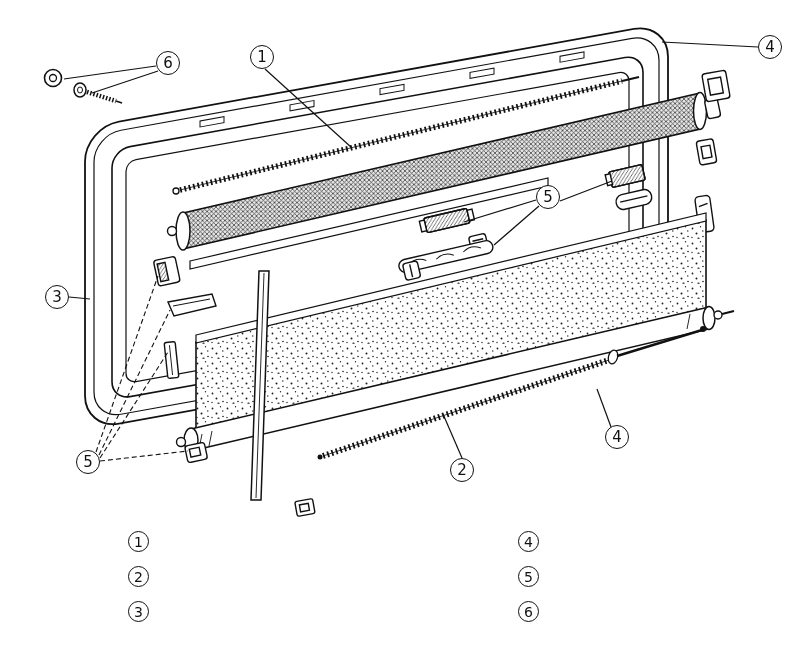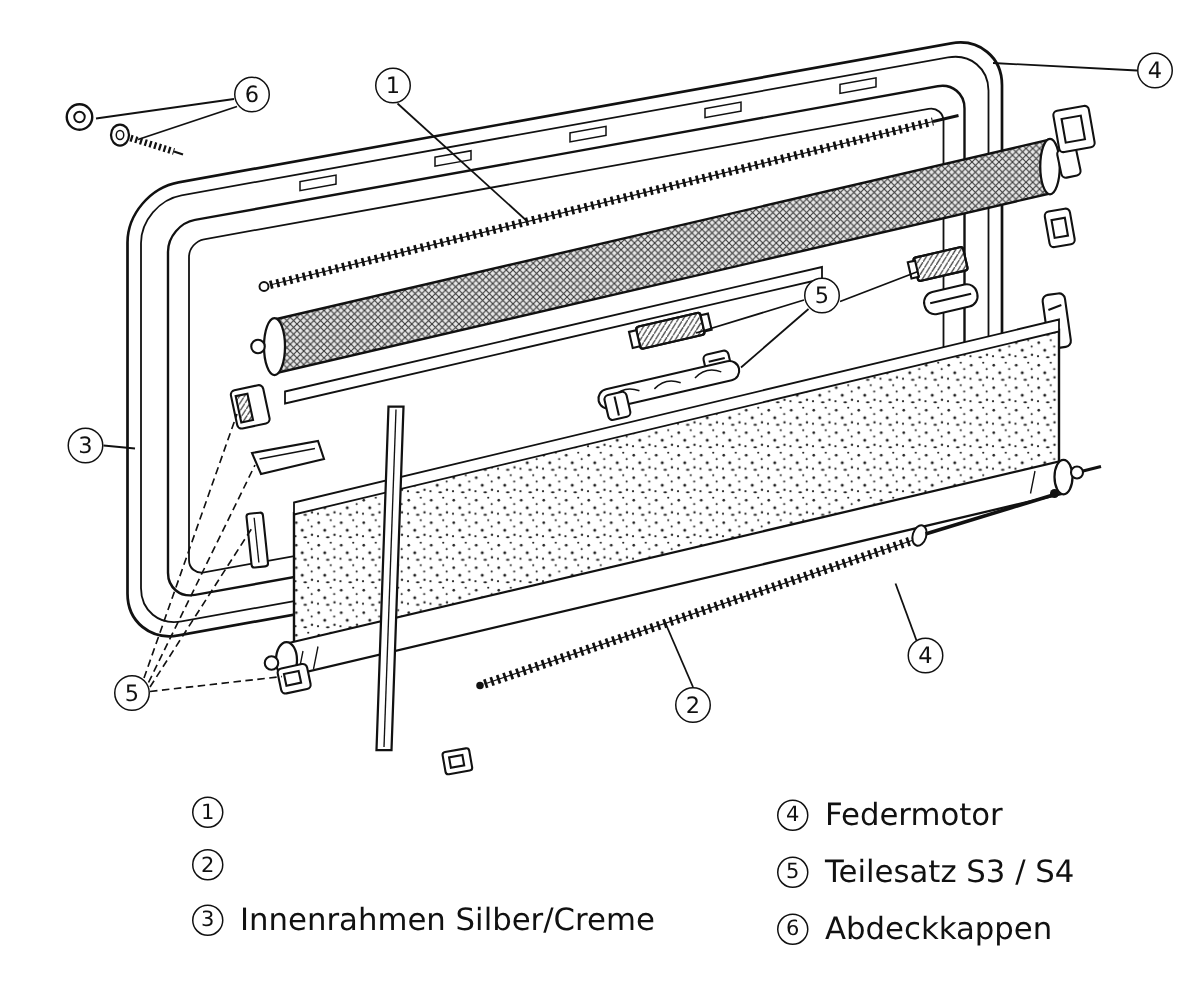--- a/index.html
+++ b/index.html
@@ -227,32 +227,28 @@
 
   <div class="legend-col" style="left:128px">
     <div class="legend-item">
       <span class="legend-num">1</span>
     </div>
     <div class="legend-item">
       <span class="legend-num">2</span>
     </div>
     <div class="legend-item">
       <span class="legend-num">3</span>
-      <span>Innenrahmen Silber/Creme</span>
     </div>
   </div>
 
   <div class="legend-col" style="left:518px">
     <div class="legend-item">
       <span class="legend-num">4</span>
-      <span>Federmotor</span>
     </div>
     <div class="legend-item">
       <span class="legend-num">5</span>
-      <span>Teilesatz S3 / S4</span>
     </div>
     <div class="legend-item">
       <span class="legend-num">6</span>
-      <span>Abdeckkappen</span>
     </div>
   </div>
 
 </div>
 
 </body></html>

